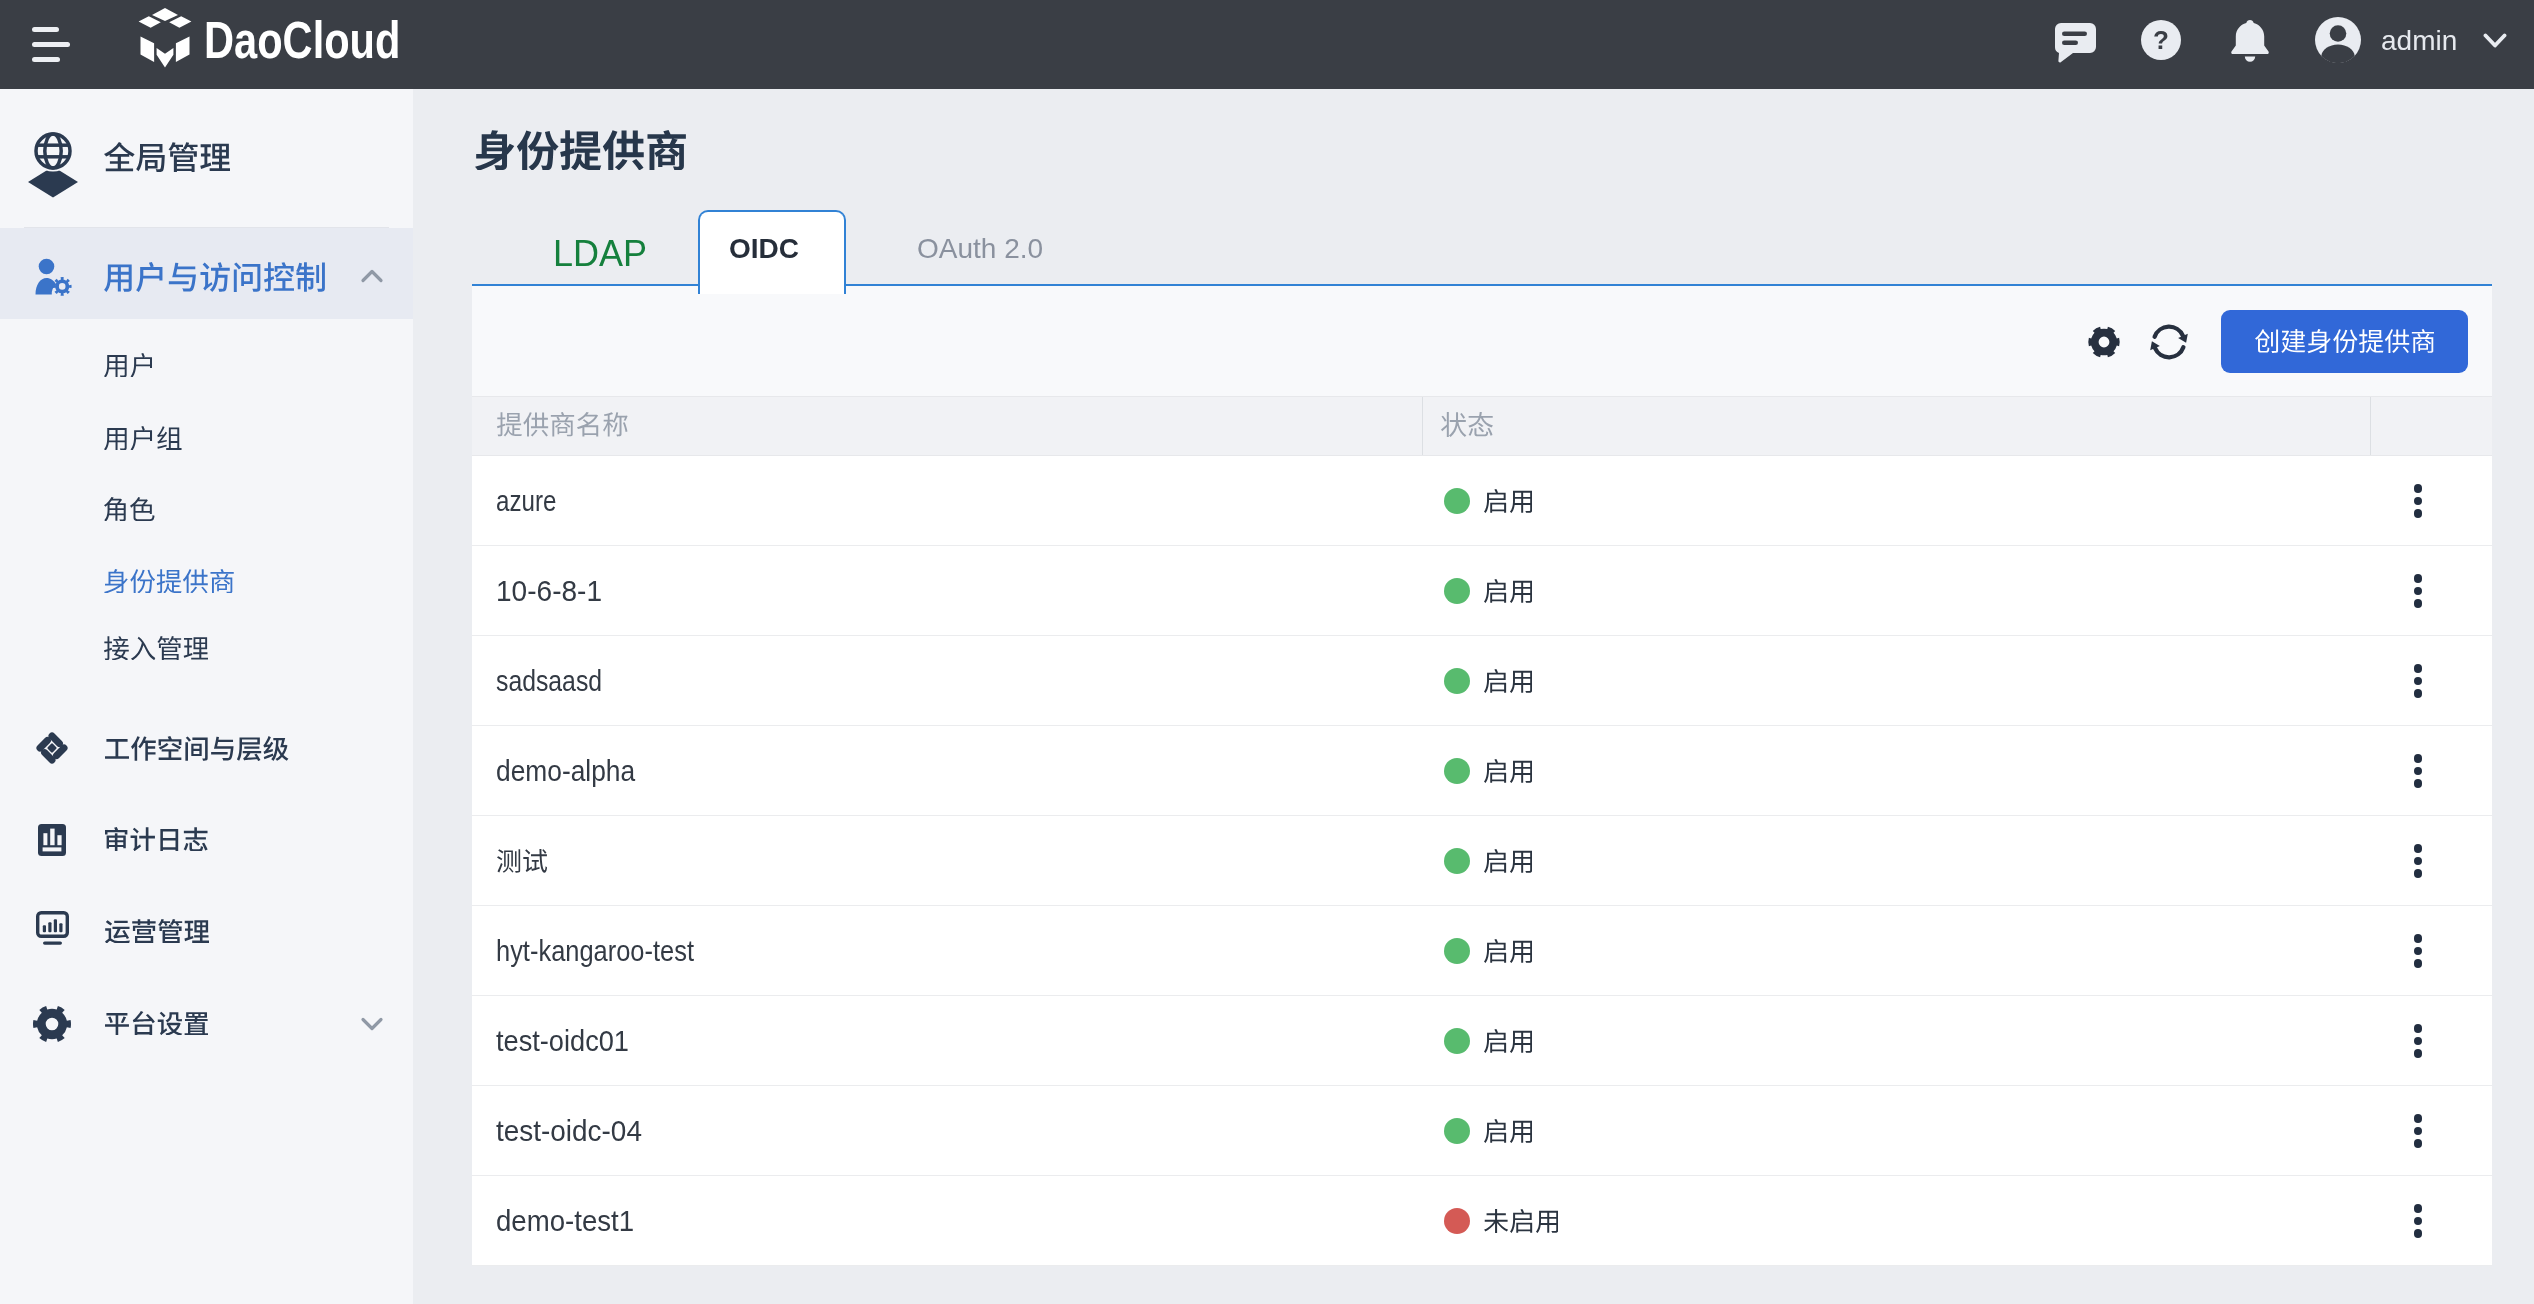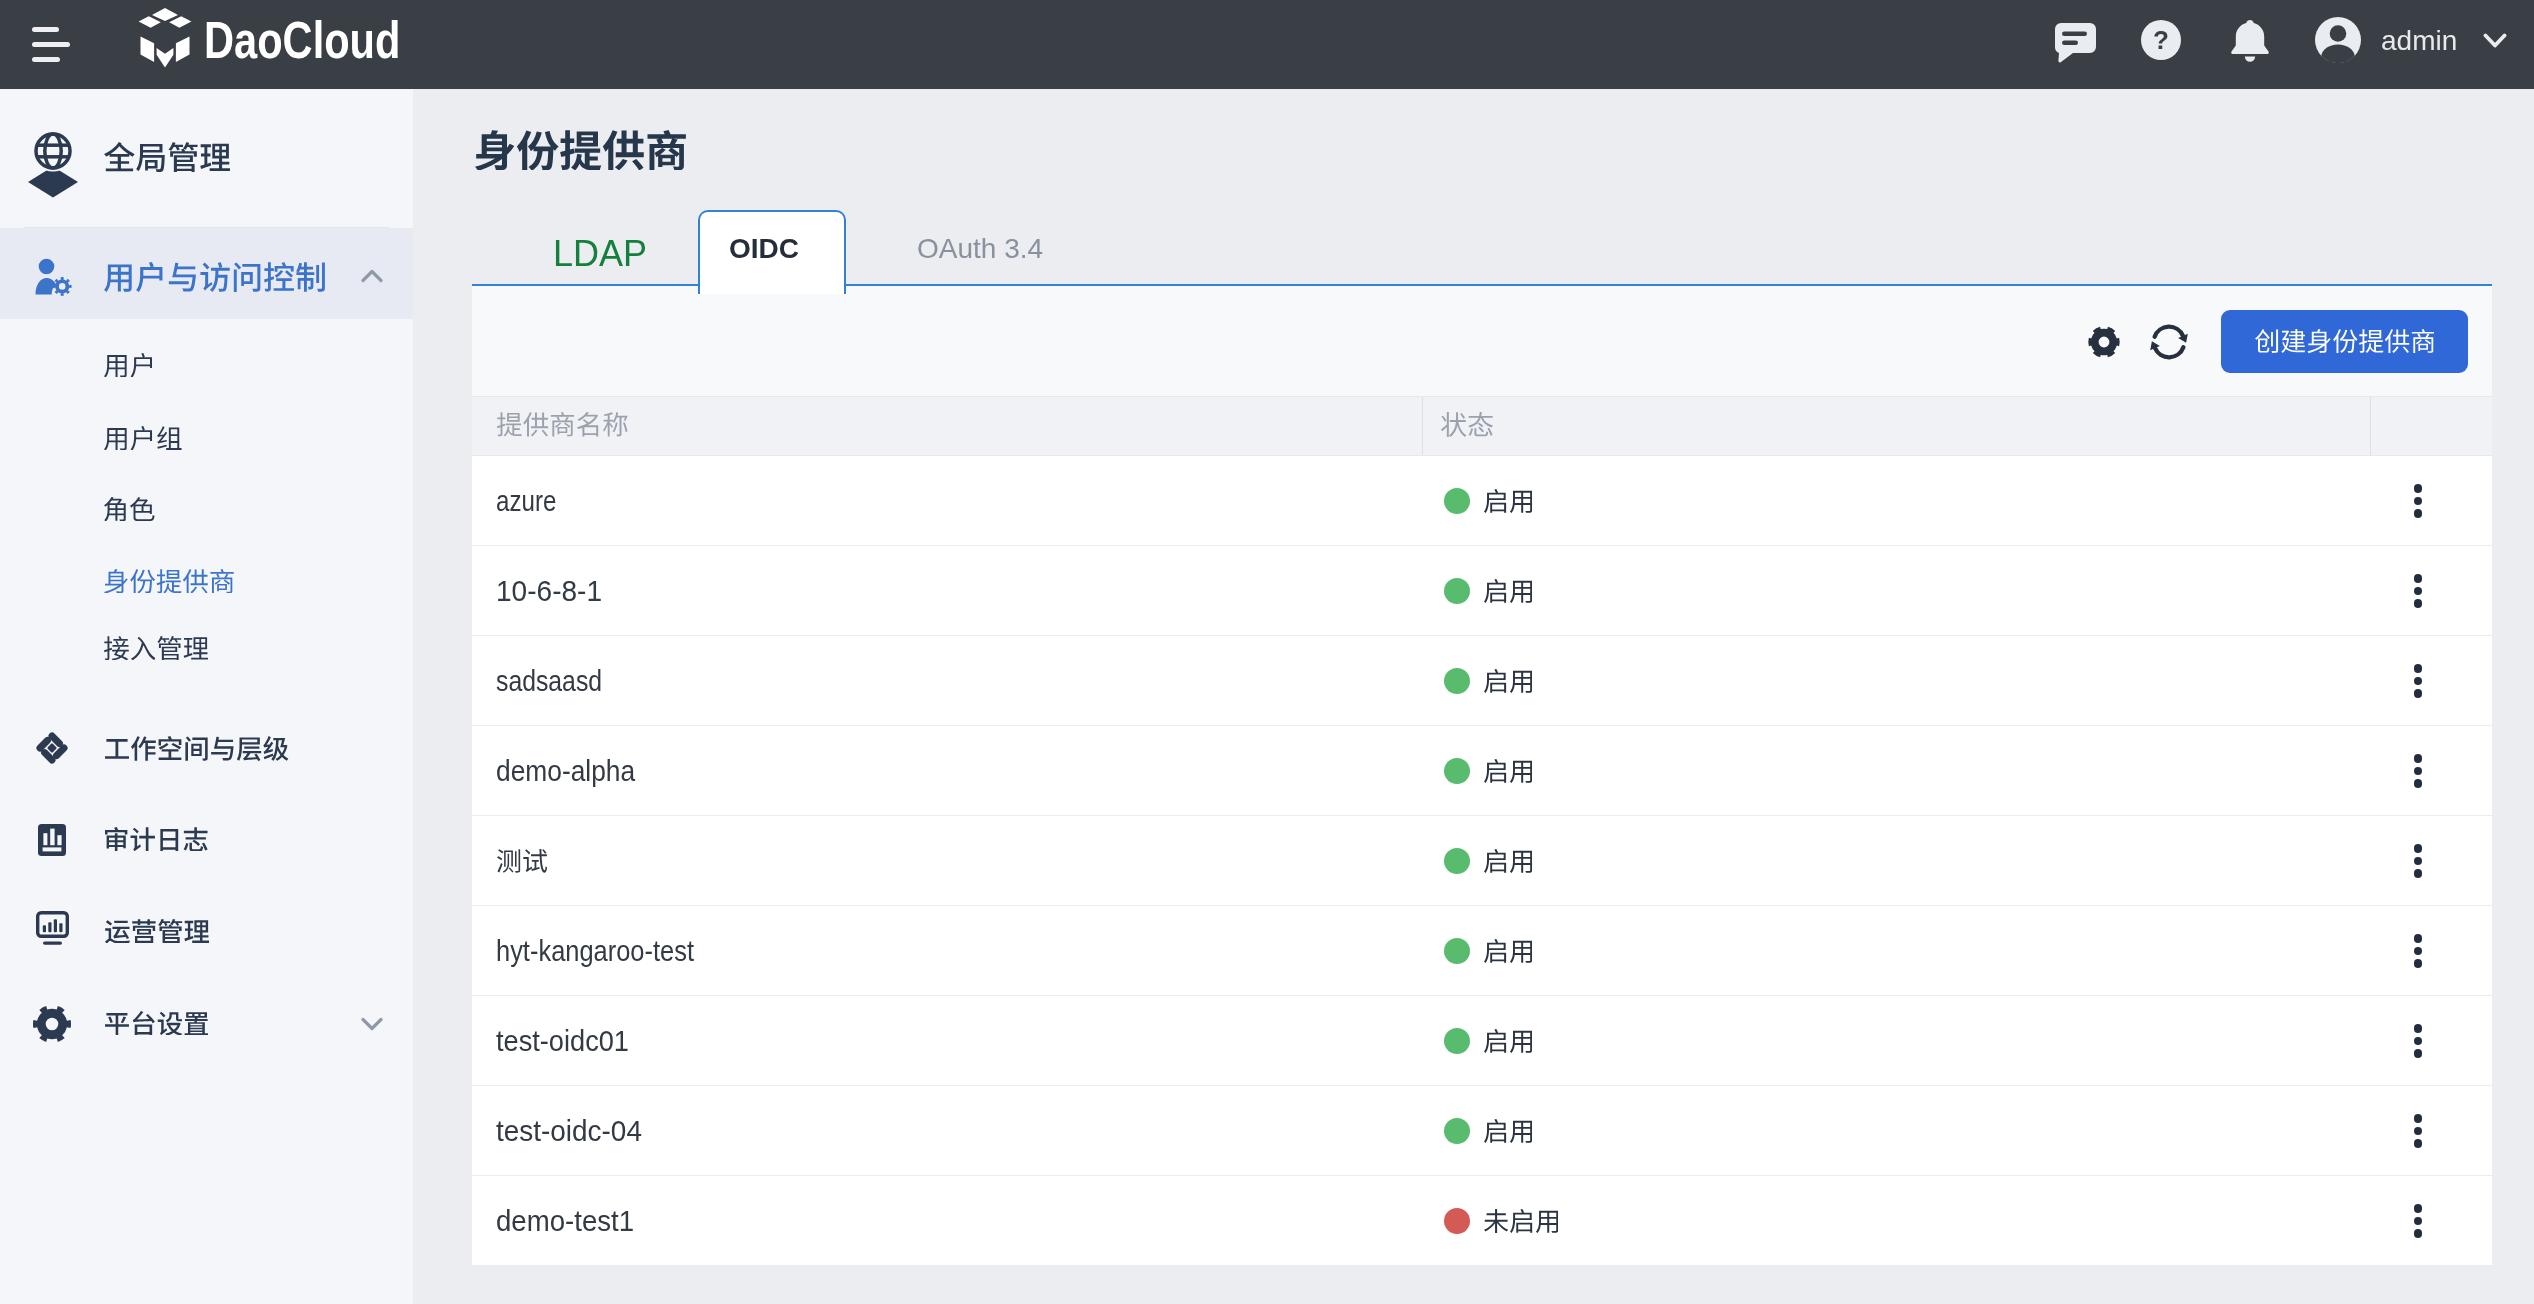--- a/index.html
+++ b/index.html
@@ -124,21 +124,21 @@
 <div style="position:absolute;left:105.0px;top:1010.6px;width:103.3px;height:24.9px;line-height:0"><svg width="103.3" height="24.9" viewBox="0 0 103.3 24.9">
       <path fill="#2b3a50" transform="translate(-1.30,22.60) scale(0.026500,-0.026500)" d="M168 619C204 548 239 455 252 397L343 427C330 485 291 575 254 644ZM744 648C721 579 679 482 644 422L727 396C763 453 808 542 845 621ZM49 355V260H450V-83H548V260H953V355H548V685H895V779H102V685H450V355ZM1171.0 347.0V-83.0H1268.0V-30.0H1728.0V-82.0H1829.0V347.0ZM1268.0 61.0V256.0H1728.0V61.0ZM1127.0 423.0C1172.0 440.0 1236.0 442.0 1794.0 471.0C1817.0 441.0 1837.0 413.0 1851.0 388.0L1932.0 447.0C1879.0 531.0 1761.0 654.0 1666.0 740.0L1592.0 691.0C1635.0 650.0 1682.0 602.0 1725.0 553.0L1256.0 534.0C1340.0 613.0 1424.0 710.0 1497.0 812.0L1402.0 853.0C1328.0 731.0 1214.0 606.0 1178.0 574.0C1145.0 541.0 1120.0 521.0 1096.0 515.0C1107.0 490.0 1123.0 443.0 1127.0 423.0ZM2112.0 771.0C2166.0 723.0 2235.0 655.0 2266.0 611.0L2331.0 678.0C2298.0 720.0 2228.0 784.0 2174.0 828.0ZM2040.0 533.0V442.0H2171.0V108.0C2171.0 61.0 2141.0 27.0 2121.0 13.0C2138.0 -5.0 2163.0 -44.0 2170.0 -67.0C2187.0 -45.0 2217.0 -21.0 2398.0 122.0C2387.0 140.0 2371.0 175.0 2363.0 201.0L2263.0 123.0V533.0ZM2482.0 810.0V700.0C2482.0 628.0 2462.0 550.0 2333.0 492.0C2350.0 478.0 2383.0 442.0 2395.0 423.0C2539.0 490.0 2570.0 601.0 2570.0 697.0V722.0H2728.0V585.0C2728.0 498.0 2745.0 464.0 2828.0 464.0C2841.0 464.0 2883.0 464.0 2899.0 464.0C2919.0 464.0 2942.0 465.0 2955.0 470.0C2952.0 492.0 2949.0 526.0 2947.0 550.0C2934.0 546.0 2912.0 544.0 2897.0 544.0C2885.0 544.0 2847.0 544.0 2836.0 544.0C2820.0 544.0 2818.0 555.0 2818.0 583.0V810.0ZM2787.0 317.0C2754.0 248.0 2706.0 189.0 2648.0 142.0C2588.0 191.0 2540.0 250.0 2506.0 317.0ZM2383.0 406.0V317.0H2443.0L2417.0 308.0C2456.0 223.0 2508.0 150.0 2573.0 90.0C2500.0 47.0 2417.0 17.0 2329.0 -1.0C2345.0 -22.0 2365.0 -59.0 2373.0 -84.0C2472.0 -59.0 2565.0 -22.0 2645.0 30.0C2720.0 -23.0 2809.0 -62.0 2910.0 -86.0C2922.0 -60.0 2948.0 -23.0 2968.0 -2.0C2876.0 16.0 2793.0 48.0 2723.0 90.0C2805.0 163.0 2869.0 259.0 2907.0 384.0L2849.0 409.0L2833.0 406.0ZM3657.0 742.0H3802.0V666.0H3657.0ZM3428.0 742.0H3570.0V666.0H3428.0ZM3202.0 742.0H3341.0V666.0H3202.0ZM3181.0 427.0V13.0H3054.0V-56.0H3949.0V13.0H3817.0V427.0H3509.0L3520.0 478.0H3923.0V549.0H3534.0L3542.0 600.0H3898.0V807.0H3112.0V600.0H3445.0L3439.0 549.0H3067.0V478.0H3429.0L3420.0 427.0ZM3270.0 13.0V64.0H3724.0V13.0ZM3270.0 267.0H3724.0V218.0H3270.0ZM3270.0 319.0V367.0H3724.0V319.0ZM3270.0 167.0H3724.0V116.0H3270.0Z"></path>
     </svg></div>
 <svg class="abs" style="left:360px;top:1016px" width="24" height="16" viewBox="0 0 24 16">
 <path d="M3 3.5 L12 12.5 L21 3.5" stroke="#9099a6" stroke-width="3.2" fill="none" stroke-linecap="round" stroke-linejoin="round"></path>
 </svg>
 <div style="position:absolute;left:475.0px;top:129.6px;width:210.9px;height:40.9px;line-height:0"><svg width="210.9" height="40.9" viewBox="0 0 210.9 40.9">
       <path fill="#27374b" transform="translate(-1.85,36.77) scale(0.043000,-0.043000)" d="M671 509V449H317V509ZM671 595H317V652H671ZM671 363V317L650 299H317V363ZM70 299V195H508C372 110 214 45 43 1C65 -22 101 -70 116 -96C321 -34 511 55 671 178V56C671 38 664 32 644 31C624 31 554 31 491 34C507 2 526 -52 530 -85C626 -85 689 -83 732 -64C774 -44 788 -11 788 55V279C851 341 908 409 956 485L852 533C832 501 811 471 788 442V755H535C550 781 565 809 579 837L438 852C431 823 420 788 407 755H198V299ZM1237.0 846.0C1188.0 703.0 1104.0 560.0 1016.0 470.0C1037.0 440.0 1070.0 375.0 1081.0 345.0C1101.0 366.0 1120.0 390.0 1139.0 415.0V-89.0H1258.0V604.0C1294.0 671.0 1325.0 742.0 1350.0 811.0ZM1778.0 830.0 1669.0 810.0C1700.0 662.0 1741.0 556.0 1809.0 469.0H1446.0C1513.0 561.0 1564.0 674.0 1597.0 797.0L1479.0 822.0C1444.0 676.0 1374.0 548.0 1274.0 470.0C1296.0 445.0 1333.0 388.0 1345.0 360.0C1366.0 377.0 1385.0 397.0 1404.0 417.0V358.0H1495.0C1479.0 183.0 1423.0 63.0 1287.0 -4.0C1312.0 -24.0 1353.0 -70.0 1367.0 -93.0C1520.0 -5.0 1589.0 138.0 1614.0 358.0H1746.0C1737.0 145.0 1727.0 60.0 1709.0 38.0C1699.0 26.0 1690.0 24.0 1675.0 24.0C1656.0 24.0 1620.0 24.0 1580.0 28.0C1598.0 -2.0 1611.0 -49.0 1613.0 -82.0C1661.0 -84.0 1706.0 -84.0 1734.0 -79.0C1766.0 -74.0 1790.0 -64.0 1812.0 -35.0C1843.0 3.0 1855.0 116.0 1866.0 407.0C1879.0 395.0 1892.0 383.0 1907.0 371.0C1923.0 408.0 1957.0 448.0 1987.0 473.0C1875.0 555.0 1818.0 653.0 1778.0 830.0ZM2517.0 607.0H2788.0V557.0H2517.0ZM2517.0 733.0H2788.0V684.0H2517.0ZM2408.0 819.0V472.0H2903.0V819.0ZM2418.0 298.0C2404.0 162.0 2362.0 50.0 2278.0 -16.0C2303.0 -32.0 2348.0 -69.0 2366.0 -88.0C2411.0 -47.0 2446.0 7.0 2473.0 71.0C2540.0 -52.0 2641.0 -76.0 2774.0 -76.0H2948.0C2952.0 -46.0 2967.0 5.0 2981.0 29.0C2937.0 27.0 2812.0 27.0 2778.0 27.0C2754.0 27.0 2731.0 28.0 2709.0 30.0V147.0H2900.0V241.0H2709.0V328.0H2954.0V425.0H2359.0V328.0H2596.0V66.0C2560.0 89.0 2530.0 125.0 2508.0 183.0C2516.0 215.0 2522.0 249.0 2527.0 285.0ZM2141.0 849.0V660.0H2033.0V550.0H2141.0V371.0L2023.0 342.0L2049.0 227.0L2141.0 253.0V51.0C2141.0 38.0 2137.0 34.0 2125.0 34.0C2113.0 33.0 2078.0 33.0 2041.0 34.0C2056.0 3.0 2069.0 -47.0 2072.0 -76.0C2136.0 -76.0 2181.0 -72.0 2211.0 -53.0C2242.0 -35.0 2251.0 -5.0 2251.0 50.0V285.0L2357.0 316.0L2341.0 424.0L2251.0 400.0V550.0H2351.0V660.0H2251.0V849.0ZM3478.0 182.0C3437.0 110.0 3366.0 37.0 3295.0 -10.0C3322.0 -27.0 3368.0 -64.0 3389.0 -85.0C3460.0 -30.0 3540.0 59.0 3590.0 147.0ZM3697.0 130.0C3760.0 64.0 3830.0 -28.0 3862.0 -88.0L3963.0 -24.0C3927.0 34.0 3858.0 119.0 3793.0 183.0ZM3243.0 848.0C3192.0 705.0 3105.0 563.0 3015.0 472.0C3035.0 443.0 3067.0 377.0 3078.0 347.0C3100.0 370.0 3121.0 395.0 3142.0 423.0V-88.0H3260.0V606.0C3297.0 673.0 3330.0 744.0 3356.0 813.0ZM3713.0 844.0V654.0H3568.0V842.0H3451.0V654.0H3341.0V539.0H3451.0V340.0H3316.0V222.0H3968.0V340.0H3830.0V539.0H3960.0V654.0H3830.0V844.0ZM3568.0 539.0H3713.0V340.0H3568.0ZM4792.0 435.0V314.0C4750.0 349.0 4682.0 398.0 4628.0 435.0ZM4424.0 826.0 4455.0 754.0H4055.0V653.0H4328.0L4262.0 632.0C4277.0 601.0 4296.0 561.0 4308.0 531.0H4102.0V-87.0H4216.0V435.0H4395.0C4350.0 394.0 4277.0 351.0 4219.0 322.0C4234.0 298.0 4257.0 243.0 4264.0 223.0L4302.0 248.0V-7.0H4402.0V34.0H4692.0V262.0C4708.0 249.0 4721.0 237.0 4732.0 226.0L4792.0 291.0V22.0C4792.0 8.0 4786.0 3.0 4769.0 3.0C4755.0 2.0 4697.0 2.0 4648.0 4.0C4662.0 -20.0 4676.0 -58.0 4681.0 -84.0C4761.0 -84.0 4816.0 -84.0 4852.0 -69.0C4889.0 -55.0 4902.0 -31.0 4902.0 22.0V531.0H4694.0C4714.0 561.0 4736.0 596.0 4757.0 632.0L4653.0 653.0H4948.0V754.0H4592.0C4579.0 786.0 4561.0 825.0 4545.0 855.0ZM4356.0 531.0 4429.0 557.0C4419.0 581.0 4398.0 621.0 4380.0 653.0H4626.0C4614.0 616.0 4594.0 569.0 4574.0 531.0ZM4541.0 380.0C4581.0 351.0 4629.0 314.0 4671.0 280.0H4347.0C4395.0 316.0 4443.0 357.0 4478.0 395.0L4398.0 435.0H4596.0ZM4402.0 197.0H4596.0V116.0H4402.0Z"></path>
     </svg></div>
 <div class="abs" style="left:553px;top:233px;font-size:36px;color:#15803d">LDAP</div>
-<div class="abs" style="left:917px;top:233px;font-size:28px;color:#8a919e">OAuth 3.4</div>
+<div class="abs" style="left:917px;top:233px;font-size:28px;color:#8a919e">OAuth 2.0</div>
 <div class="abs" style="left:472px;top:284px;width:2020px;height:2px;background:#3182d5"></div>
 <div class="abs" style="left:472px;top:286px;width:2020px;height:980px;background:#ffffff"></div>
 <div class="abs" style="left:472px;top:286px;width:2020px;height:110px;background:#f8f9fb"></div>
 <div class="abs" style="left:698px;top:210px;width:148px;height:84px;background:#fff;border:2px solid #3182d5;border-bottom:none;border-radius:10px 10px 0 0"></div>
 <div class="abs" style="left:729px;top:233px;font-size:28px;font-weight:bold;color:#262e3a">OIDC</div>
 <svg class="abs" style="left:2087px;top:324.5px" width="34" height="34" viewBox="0 0 34 34">
 <path fill="#27303f" fill-rule="evenodd" d="M32.12 12.78 A15.70 15.70 0 0 1 32.12 21.22 L29.81 20.58 A13.30 13.30 0 0 1 26.50 26.31 L28.22 27.98 A15.70 15.70 0 0 1 20.90 32.21 L20.31 29.88 A13.30 13.30 0 0 1 13.69 29.88 L13.10 32.21 A15.70 15.70 0 0 1 5.78 27.98 L7.50 26.31 A13.30 13.30 0 0 1 4.19 20.58 L1.88 21.22 A15.70 15.70 0 0 1 1.88 12.78 L4.19 13.42 A13.30 13.30 0 0 1 7.50 7.69 L5.78 6.02 A15.70 15.70 0 0 1 13.10 1.79 L13.69 4.12 A13.30 13.30 0 0 1 20.31 4.12 L20.90 1.79 A15.70 15.70 0 0 1 28.22 6.02 L26.50 7.69 A13.30 13.30 0 0 1 29.81 13.42 Z M22.40 17.00 A5.40 5.40 0 1 0 11.60 17.00 A5.40 5.40 0 1 0 22.40 17.00 Z"></path>
 </svg>
 <svg class="abs" style="left:2148.5px;top:321.5px" width="40" height="40" viewBox="0 0 40 40">
 <path d="M5.62 14.77 A15.3 15.3 0 0 1 33.98 13.78" stroke="#27303f" stroke-width="4.3" fill="none" stroke-linecap="round"></path>

